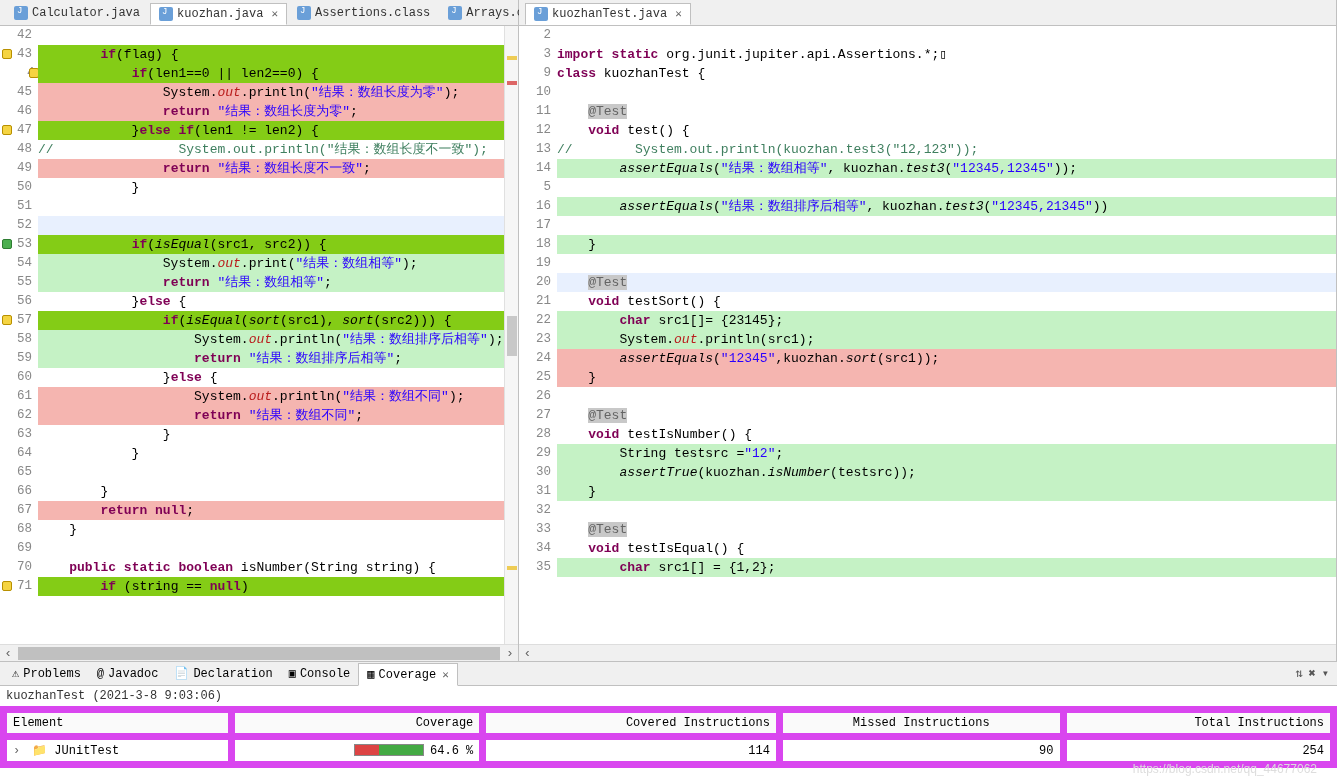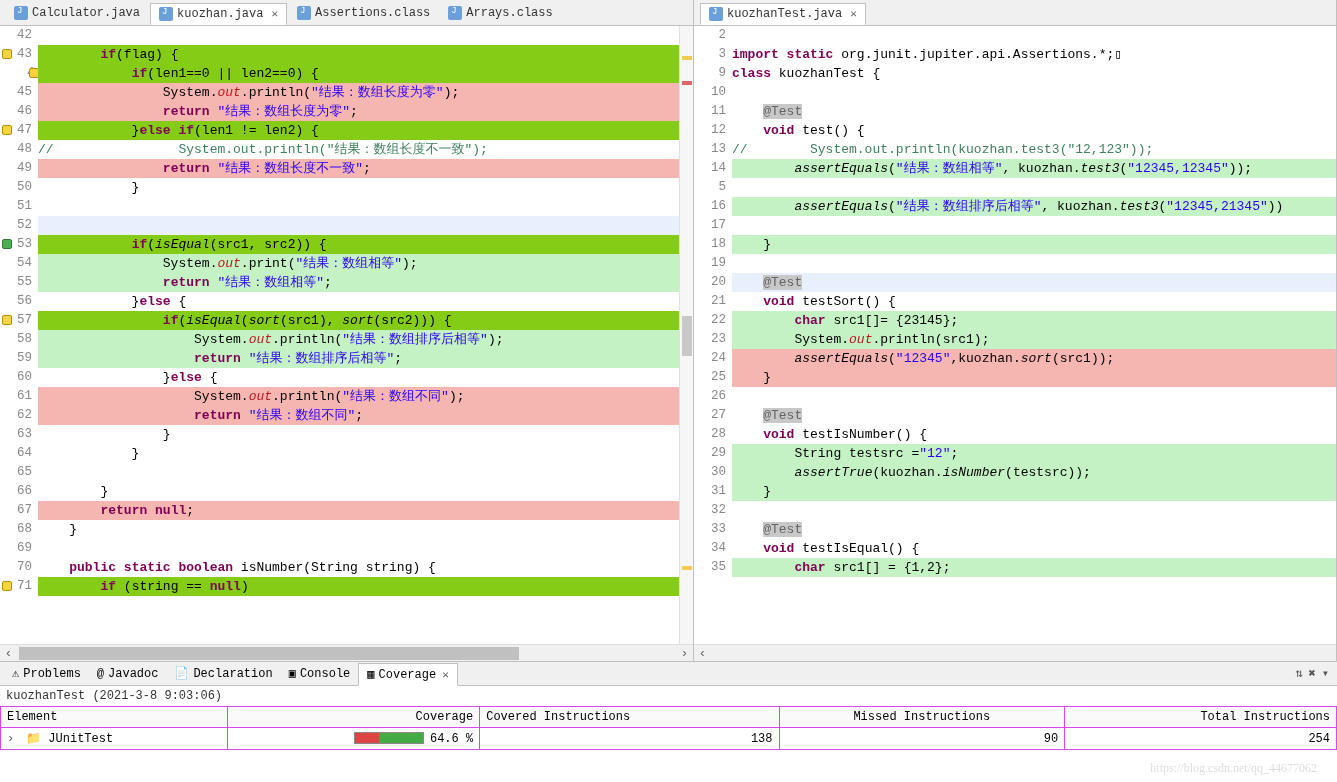--- a/index.html
+++ b/index.html
@@ -1,19 +1,19 @@
 <!DOCTYPE html>
 <html><head>
 <meta charset="utf-8">
 <style>
 * { margin:0; padding:0; box-sizing:border-box; font-family:"Consolas","Courier New",monospace; }
 body { background:#fff; font-size:13px; color:#000; width:1337px; height:782px; overflow:hidden; display:flex; flex-direction:column; }
 .editors { display:flex; height:662px; border-bottom:1px solid #c0c0c0; }
 .pane { display:flex; flex-direction:column; border-right:1px solid #c0c0c0; }
-.pane.left { width:694px; }
+.pane.left { width:519px; }
 .pane.right { flex:1; }
 .tabbar { display:flex; align-items:center; height:26px; background:#f0f0f0; border-bottom:1px solid #c0c0c0; padding-left:6px; font-family:"Segoe UI",Arial,sans-serif; font-size:12px; }
 .tab { display:flex; align-items:center; padding:3px 8px; margin-right:2px; color:#333; cursor:pointer; gap:4px; }
 .tab.active { background:#fff; border:1px solid #c0c0c0; border-bottom:1px solid #fff; position:relative; top:1px; }
 .tab .ico { width:14px; height:14px; display:inline-block; background:#6a9fd8; border-radius:2px; position:relative; }
 .tab .ico::after { content:"J"; color:#fff; font-size:9px; position:absolute; left:3px; top:0; }
 .tab .close { font-size:11px; color:#666; margin-left:4px; }
 .code-area { flex:1; display:flex; overflow:hidden; position:relative; }
 .gutter { width:38px; background:#fff; text-align:right; padding-right:6px; color:#888; user-select:none; font-size:12.5px; line-height:19px; position:relative; }
 .gutmark { position:absolute; left:2px; width:10px; height:10px; border-radius:2px; }
@@ -37,26 +37,26 @@
 .ov-ruler { width:14px; background:#f6f6f6; border-left:1px solid #e0e0e0; position:relative; }
 .ov-mark { position:absolute; left:2px; width:10px; height:4px; }
 .bottom { flex:1; display:flex; flex-direction:column; font-family:"Segoe UI",Arial,sans-serif; font-size:12px; }
 .btabbar { display:flex; height:24px; background:#f0f0f0; border-bottom:1px solid #c0c0c0; align-items:center; padding-left:4px; }
 .btab { padding:3px 8px; display:flex; align-items:center; gap:4px; cursor:pointer; }
 .btab.active { background:#fff; border:1px solid #c0c0c0; border-bottom-color:#fff; position:relative; top:1px; }
 .btab .close { font-size:11px; color:#666; margin-left:2px; }
 .btoolbar { margin-left:auto; display:flex; gap:6px; padding-right:8px; color:#555; }
 .covcaption { padding:3px 6px; color:#333; }
 .covtable { width:100%; border-collapse:collapse; }
-.covtable th, .covtable td { border:1px solid #d946ef; padding:3px 6px; text-align:left; }
+.covtable th, .covtable td { border:7px solid #d946ef; padding:3px 6px; text-align:left; }
 .covtable th { background:#fafafa; font-weight:normal; }
 .covtable td.r { text-align:right; }
 .covbar { display:inline-block; width:70px; height:12px; vertical-align:middle; margin-right:6px; background:linear-gradient(90deg,#d44 0 35.4%,#4a4 35.4% 100%); border:1px solid #888; }
 .expand { display:inline-block; width:12px; color:#666; }
-.watermark { position:absolute; right:20px; bottom:6px; color:#ddd; font-size:12px; font-family:Liberation Serif, serif; }
+.watermark { position:absolute; right:20px; bottom:6px; color:#ddd; font-size:12px; font-family:Liberation Sans, sans-serif; }
 </style>
 </head>
 <body>
 
 <div class="editors">
 
   <div class="pane left">
     <div class="tabbar" id="left-tabs">
         <div class="tab">
           <span class="ico"></span>
@@ -186,29 +186,29 @@
       <span>✖</span>
       <span>▾</span>
     </div>
   </div>
   <div class="covcaption">kuozhanTest (2021-3-8 9:03:06)</div>
   <table class="covtable">
     <thead>
         <tr id="covhead">
           <th>Element</th>
           <th style="text-align: right;">Coverage</th>
-          <th style="">Covered Instructions</th>
+          <th style="text-align: right;">Covered Instructions</th>
           <th style="text-align: center;">Missed Instructions</th>
           <th style="text-align: right;">Total Instructions</th>
         </tr>
       </thead>
     <tbody>
       <tr>
         <td><span class="expand">›</span> <span style="color:#c77b2a">📁</span> <span>JUnitTest</span></td>
         <td class="r"><span class="covbar"></span><span>64.6 %</span></td>
-        <td class="r">138</td>
+        <td class="r">114</td>
         <td class="r">90</td>
         <td class="r">254</td>
       </tr>
     </tbody>
   </table>
   <div class="watermark">https://blog.csdn.net/qq_44677062</div>
 </div>
 
 </body></html>

